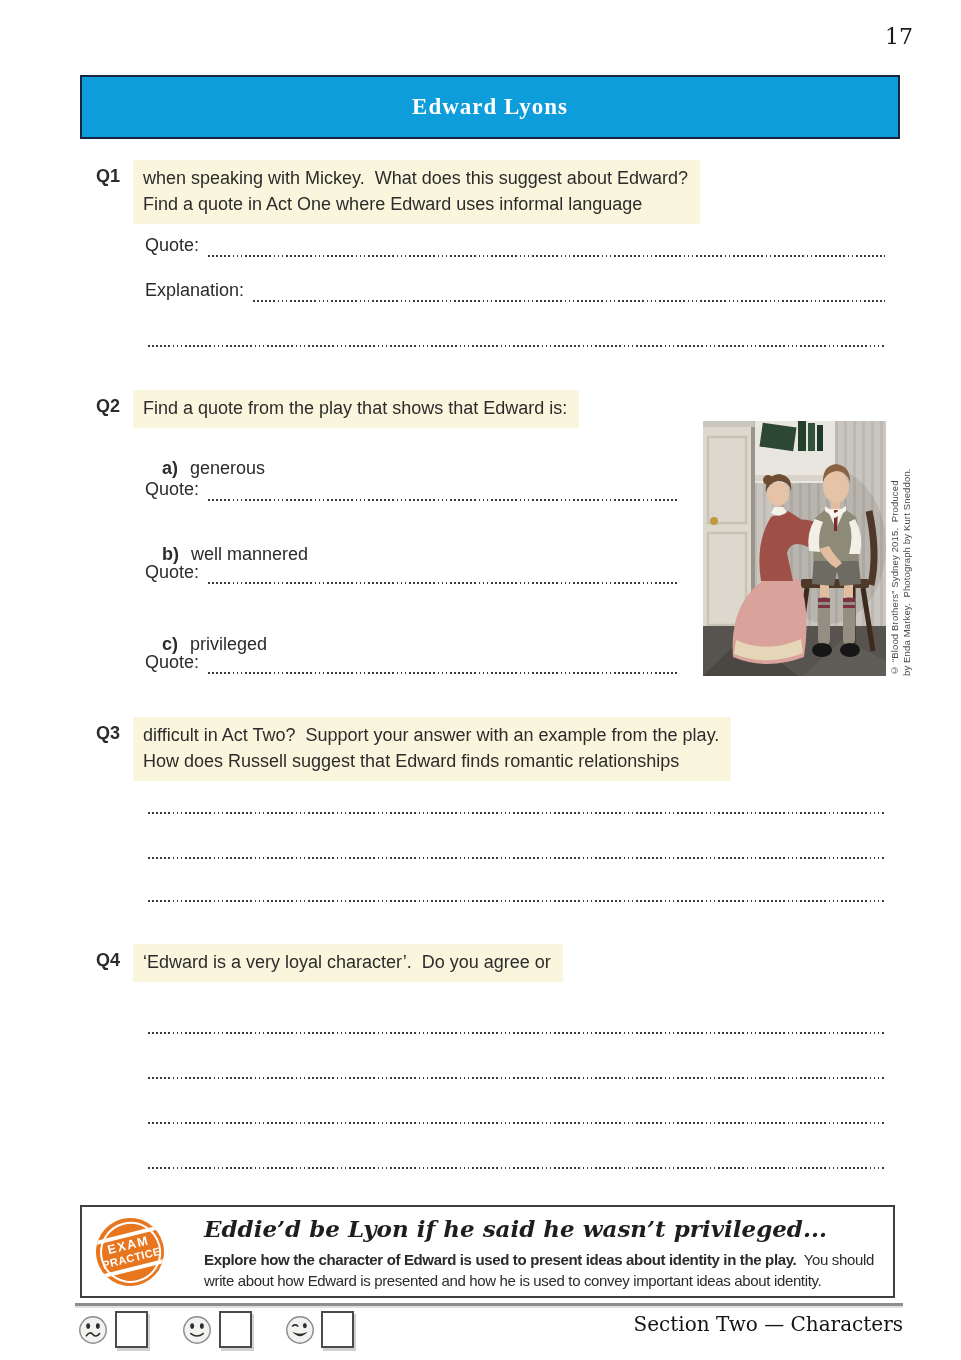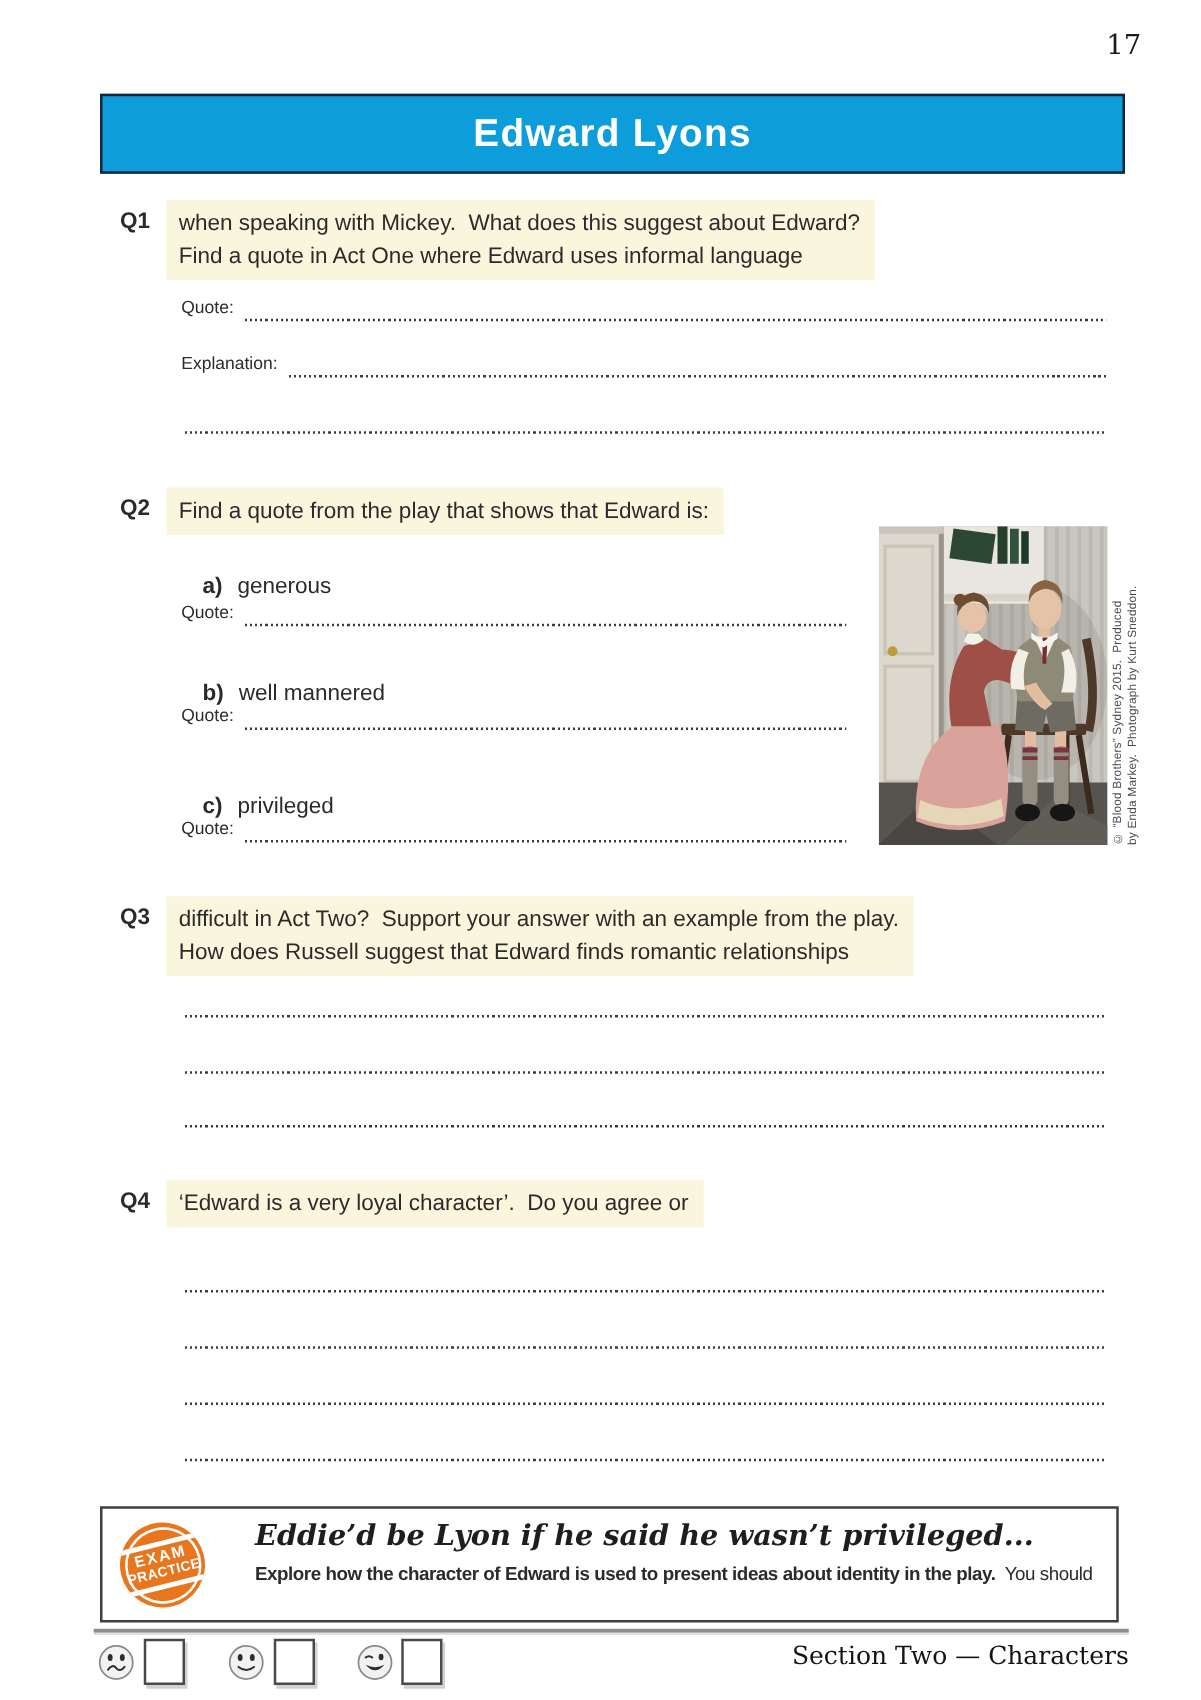--- a/index.html
+++ b/index.html
@@ -5,29 +5,29 @@
   html,body { margin:0; padding:0; background:#fff; }
   .page { position:relative; width:961px; height:1360px; background:#ffffff; overflow:hidden;
           font-family:"Liberation Sans","DejaVu Sans",sans-serif; color:var(--text,#2b2b2b); }
   .abs { position:absolute; }
 
   
   .pagenum { top:24px; right:48px; font:22px "DejaVu Serif","Liberation Serif",serif; color:#1c1c1c; }
   .banner { left:80px; top:75px; width:820px; height:64px; box-sizing:border-box;
             background:var(--banner-blue,#0d9ddb); border:2px solid #17263f;
             display:flex; align-items:center; justify-content:center; }
-  .banner .title { font-family:Liberation Sans, sans-serif; font-weight:bold;
-                   font-size:31px; color:#ffffff; letter-spacing:1px; }
+  .banner .title { font-family:Liberation Serif, serif; font-weight:bold;
+                   font-size:23px; color:#ffffff; letter-spacing:1px; }
 
   
   .qnum { font-weight:bold; font-size:18px; }
   .cream { background:var(--highlight-cream,#faf6de); padding:5px 12px 7px 10px; display:inline-block; }
   .qline { font-size:18px; line-height:26px; white-space:pre; }
   .row { display:flex; align-items:flex-end; }
-  .row .lbl { font-size:14px; line-height:24px; white-space:pre; margin-right:9px; }
+  .row .lbl { font-size:18px; line-height:24px; white-space:pre; margin-right:9px; }
   .fill { flex:1; height:22px;
           background:repeating-linear-gradient(to right,#3b3b3b 0 1.7px,transparent 1.7px 4.1px) left bottom/100% 2.2px no-repeat; }
   .line { height:24px;
           background:repeating-linear-gradient(to right,#3b3b3b 0 1.7px,transparent 1.7px 4.1px) left bottom/100% 2.2px no-repeat; }
   .part { font-size:18px; white-space:pre; }
   .part .plabel { font-weight:bold; margin-right:12px; }
 
   
   .photo { left:703px; top:421px; width:183px; height:255px; }
   .caption { left:889px; top:421px; width:24px; height:255px; writing-mode:vertical-rl;
@@ -207,20 +207,21 @@
       <div class="ring"></div>
       <div class="stripe s1"></div>
       <div class="stripe s2"></div>
       <div class="badge-text">
         <span class="b1">EXAM</span>
         <span class="b2">PRACTICE</span>
       </div>
     </div>
     <div class="examtitle">Eddie’d be Lyon if he said he wasn’t privileged...</div>
     <div class="exam-line el1"><b>Explore how the character of Edward is used to present ideas about identity in the play.</b><span>  You should</span></div>
+    <div class="exam-line el2">write about how Edward is presented and how he is used to convey important ideas about identity.</div>
   </div>
 
   <div class="abs rule"></div>
 
   <svg class="abs face" style="left:78px;" viewBox="0 0 34 34">
     <circle cx="17" cy="17" r="15" fill="#f2f2f0" stroke="#8a8a8a" stroke-width="1.6"></circle>
     <ellipse cx="11.5" cy="12.5" rx="2.2" ry="3.2" fill="#2e2e2e"></ellipse>
     <ellipse cx="22.5" cy="12.5" rx="2.2" ry="3.2" fill="#2e2e2e"></ellipse>
     <path d="M9.5 23.5 C12 19.5 15 19.5 17 22 C19 24.5 22 24.5 24.5 21" fill="none" stroke="#2e2e2e" stroke-width="1.8" stroke-linecap="round"></path>
   </svg>

